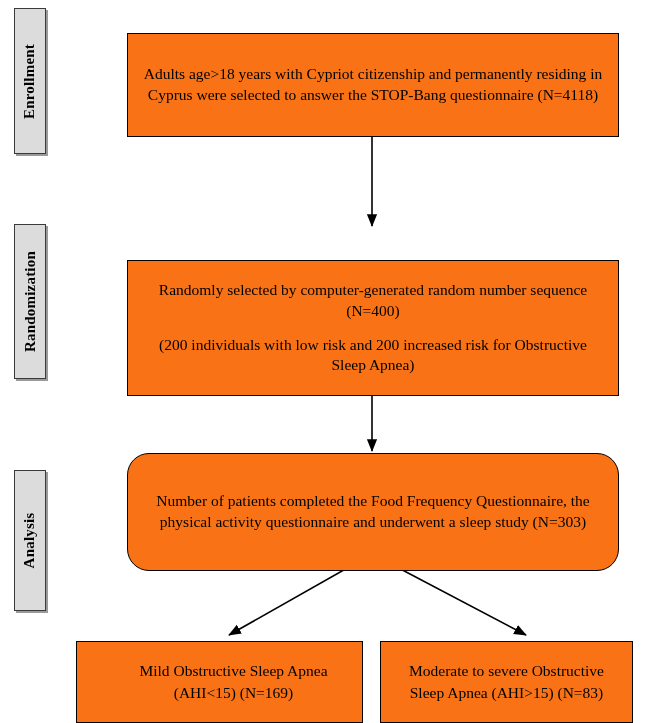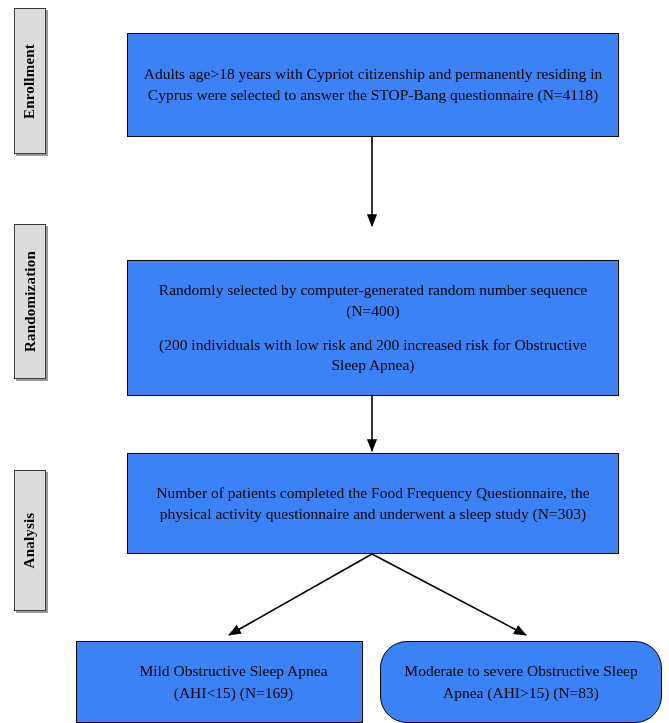--- a/index.html
+++ b/index.html
@@ -33,21 +33,21 @@
     font-family: "Liberation Serif", "DejaVu Serif", serif;
     font-weight: bold;
     font-size: 15px;
     color: #000000;
     letter-spacing: 0.2px;
   }
 
   
   .flow-box {
     position: absolute;
-    background: #3b82f6;
+    background: #f97316;
     border: 1.6px solid #000000;
     box-sizing: border-box;
     display: flex;
     flex-direction: column;
     align-items: center;
     justify-content: center;
     text-align: center;
     padding: 4px 12px;
   }
   .flow-box p {
@@ -111,25 +111,25 @@
 
   <div class="flow-box" style="left:127px; top:33px; width:492px; height:104px;">
     <p>Adults age&gt;18 years with Cypriot citizenship and permanently residing in Cyprus were selected to answer the STOP-Bang questionnaire (N=4118)</p>
   </div>
 
   <div class="flow-box" style="left:127px; top:228px; width:492px; height:136px;margin-top:32px;">
     <p>Randomly selected by computer-generated random number sequence (N=400)</p>
     <p>(200 individuals with low risk and 200 increased risk for Obstructive Sleep Apnea)</p>
   </div>
 
-  <div class="flow-box" style="left:127px; top:453px; width:492px; height:101px;">
+  <div class="flow-box" style="left:127px; top:453px; width:492px; height:118px;border-radius:22px;">
     <p>Number of patients completed the Food Frequency Questionnaire, the physical activity questionnaire and underwent a sleep study (N=303)</p>
   </div>
 
   <div class="flow-box terminal" style="left:76px; top:641px; width:287px; height:82px;padding-left:40px;">
     <p>Mild Obstructive Sleep Apnea (AHI&lt;15) (N=169)</p>
   </div>
 
-  <div class="flow-box terminal" style="left:380px; top:641px; width:282px; height:82px;border-radius:27px;">
+  <div class="flow-box terminal" style="left:380px; top:641px; width:253px; height:82px;">
     <p>Moderate to severe Obstructive Sleep Apnea (AHI&gt;15) (N=83)</p>
   </div>
 
 </div>
 
 </body></html>

